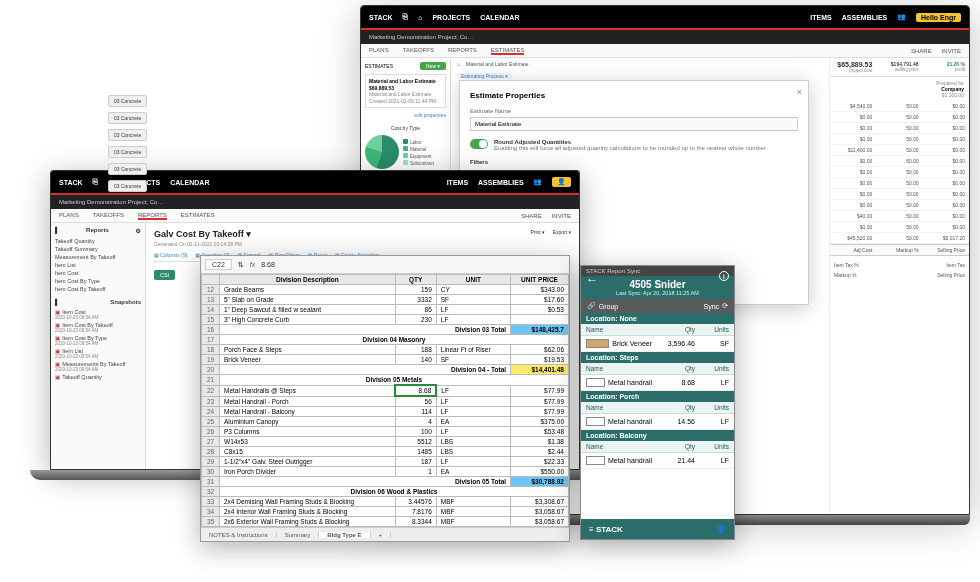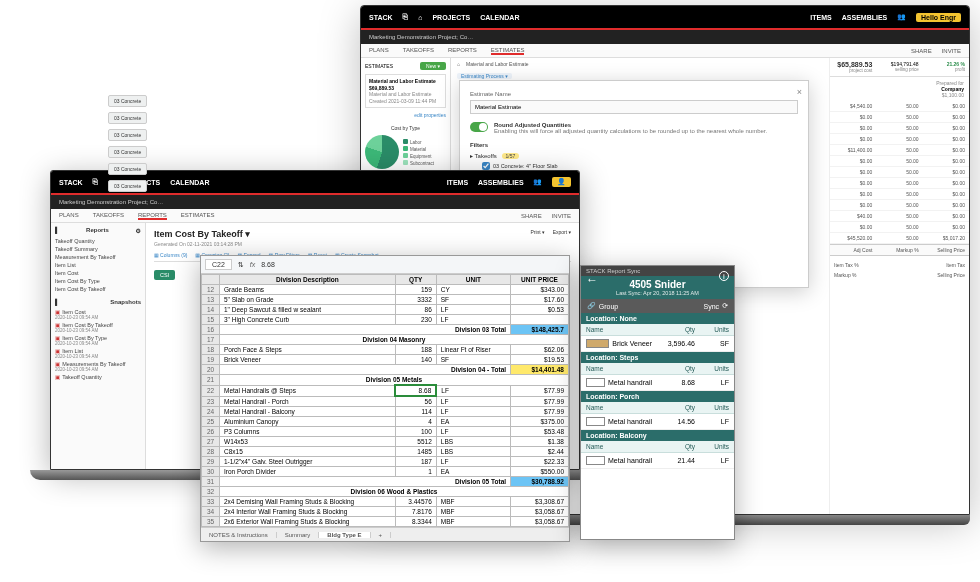--- a/index.html
+++ b/index.html
@@ -202,20 +202,21 @@
       <div class="crumb">
         <span>⌂</span>
         <span>Material and Labor Estimate</span>
       </div>
       <div class="crumb">
           <span class="tag">Estimating Process ▾</span>
         </div>
 
       <div class="modal">
         <span class="x">×</span>
+        <h3>Estimate Properties</h3>
         <label>Estimate Name</label>
         <input type="text" value="Material Estimate" style="">
         <div class="toggle-row">
           <div class="toggle"></div>
           <div>
             <div style="font-weight:600;color:#333">Round Adjusted Quantities</div>
             <div style="color:#777">Enabling this will force all adjusted quantity calculations to be rounded up to the nearest whole number.</div>
           </div>
         </div>
         <div class="filters-h">Filters</div>
@@ -395,21 +396,21 @@
             <div class="item"><span class="ico">▣</span>Measurements By Takeoff<div class="sub">2020-10-23 09:54 AM</div></div>
             <div class="item"><span class="ico">▣</span>Takeoff Quantity</div>
           </div>
       </div>
     </div>
     <div class="front-main">
       <div class="print">
         <span>Print ▾</span>
         <span>Export ▾</span>
       </div>
-      <h2>Item Cost By Takeoff ▾</h2>
+      <h2>Galv Cost By Takeoff ▾</h2>
       <div class="gen">Generated On  02-11-2021 03:14:28 PM</div>
       <div class="rep-toolbar" id="rep-toolbar">
           <span>▦ Columns (9)</span>
           <span>▦ Grouping (2)</span>
           <span>▦ Expand</span>
           <span>▦ Row Filters</span>
           <span>▦ Reset</span>
           <span>▦ Create Snapshot</span>
         </div>
       <div style="margin-top:6px"><span class="csi">CSI</span></div>
@@ -656,13 +657,17 @@
         <span>Name</span>
         <span>Qty</span>
         <span>Units</span>
       </div>
       <div class="loc-row">
         <span><span class="sq"></span>Metal handrail</span>
         <span>21.44</span>
         <span>LF</span>
       </div>
     </div>
+  <div class="phone-foot">
+    <span>≡ <span>STACK</span></span>
+    <span>👤</span>
+  </div>
 </div>
 
 </body></html>

